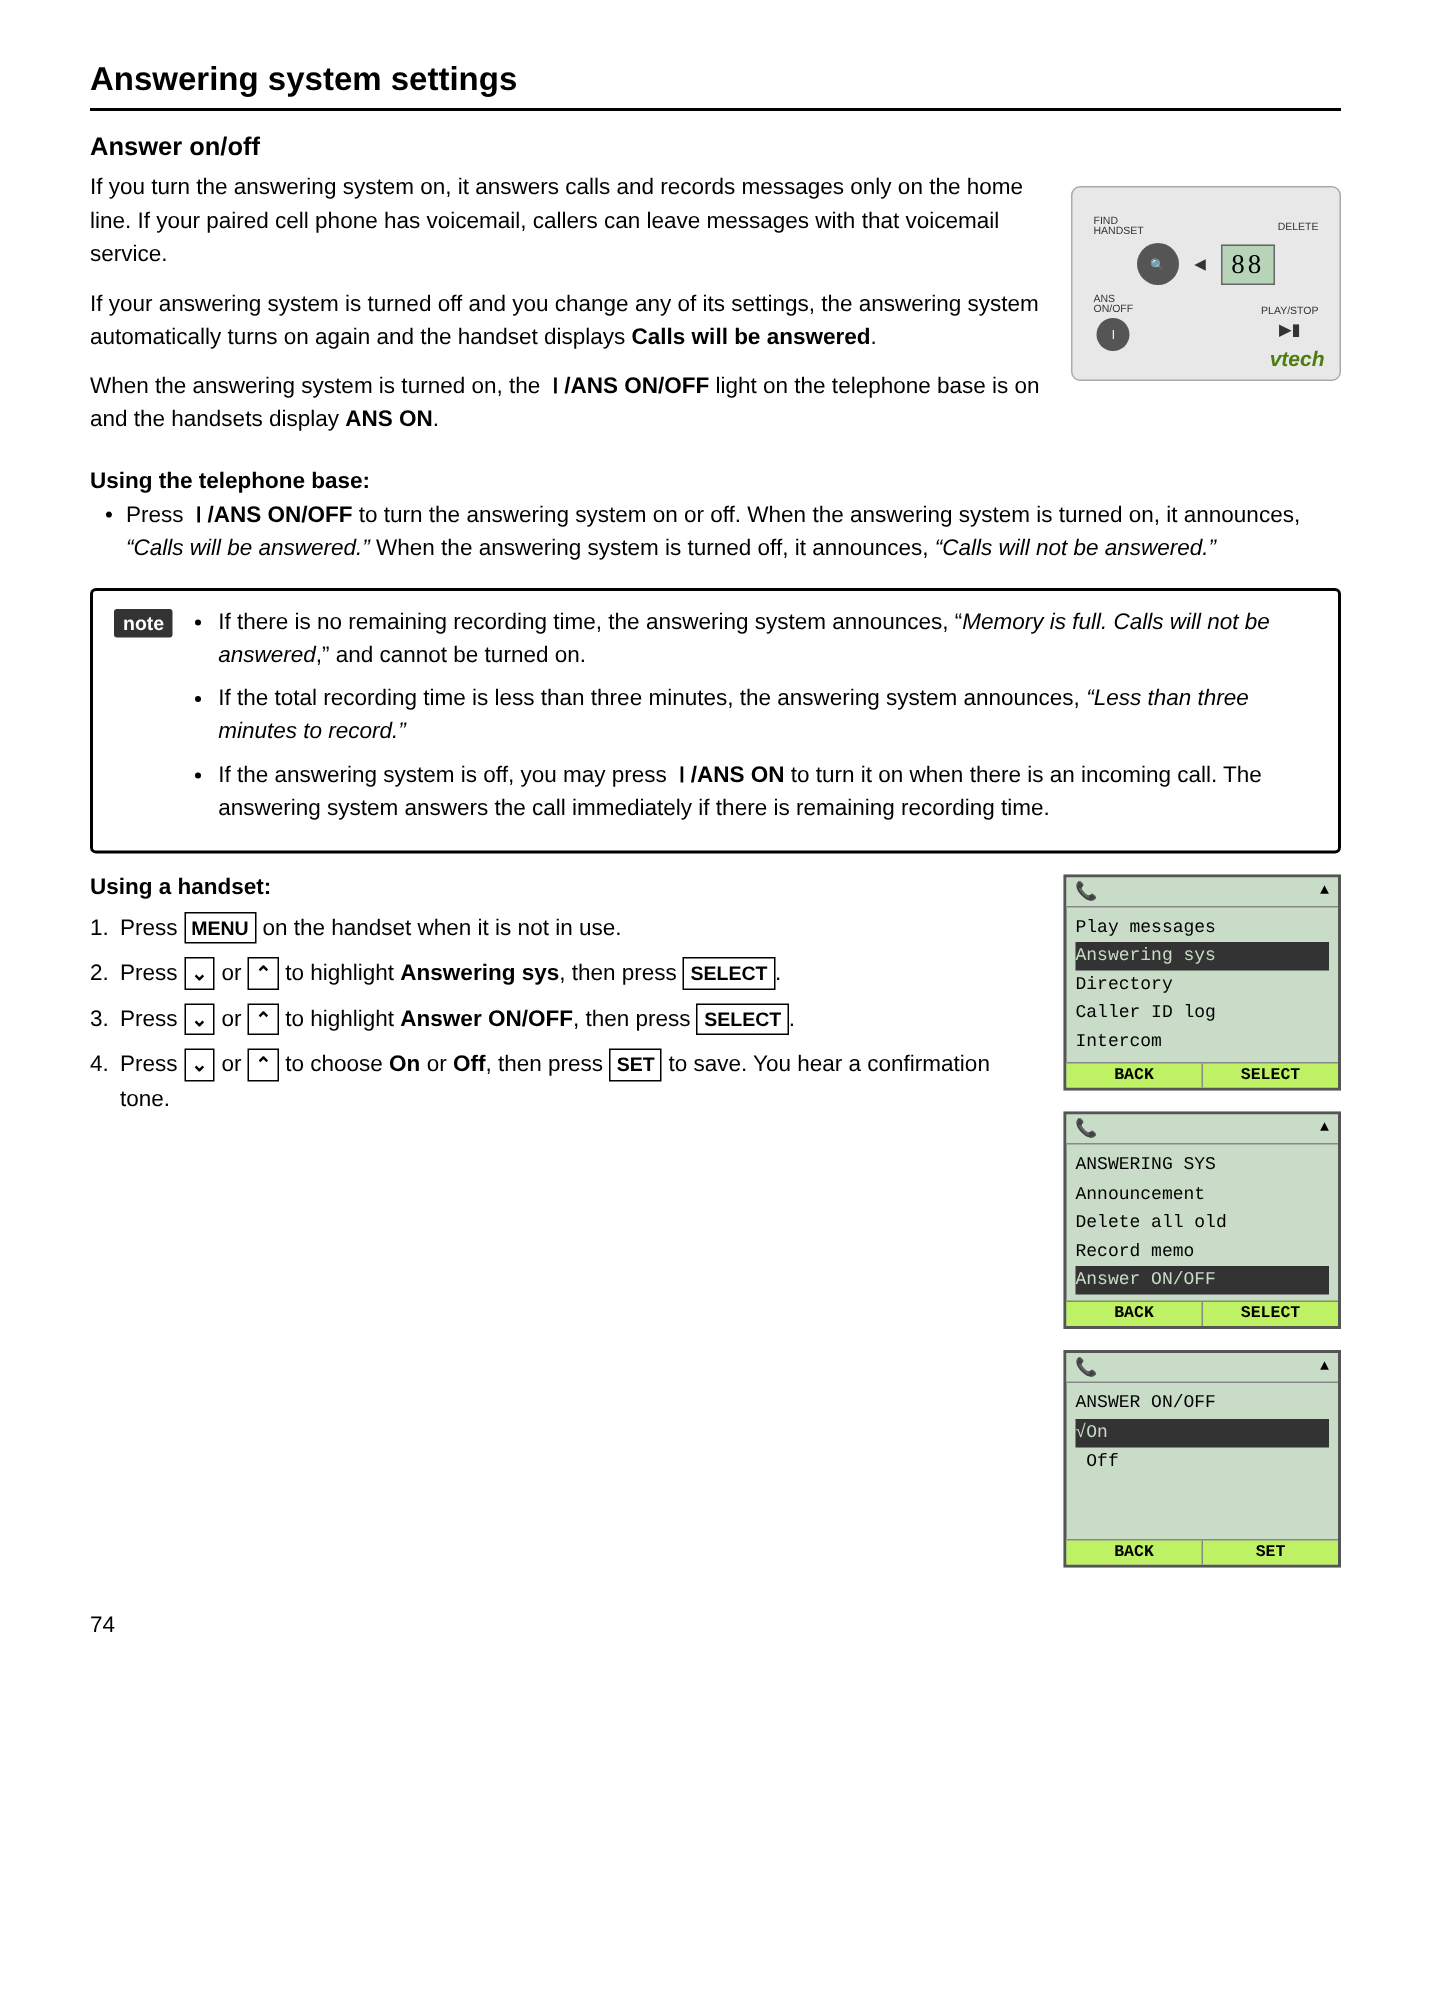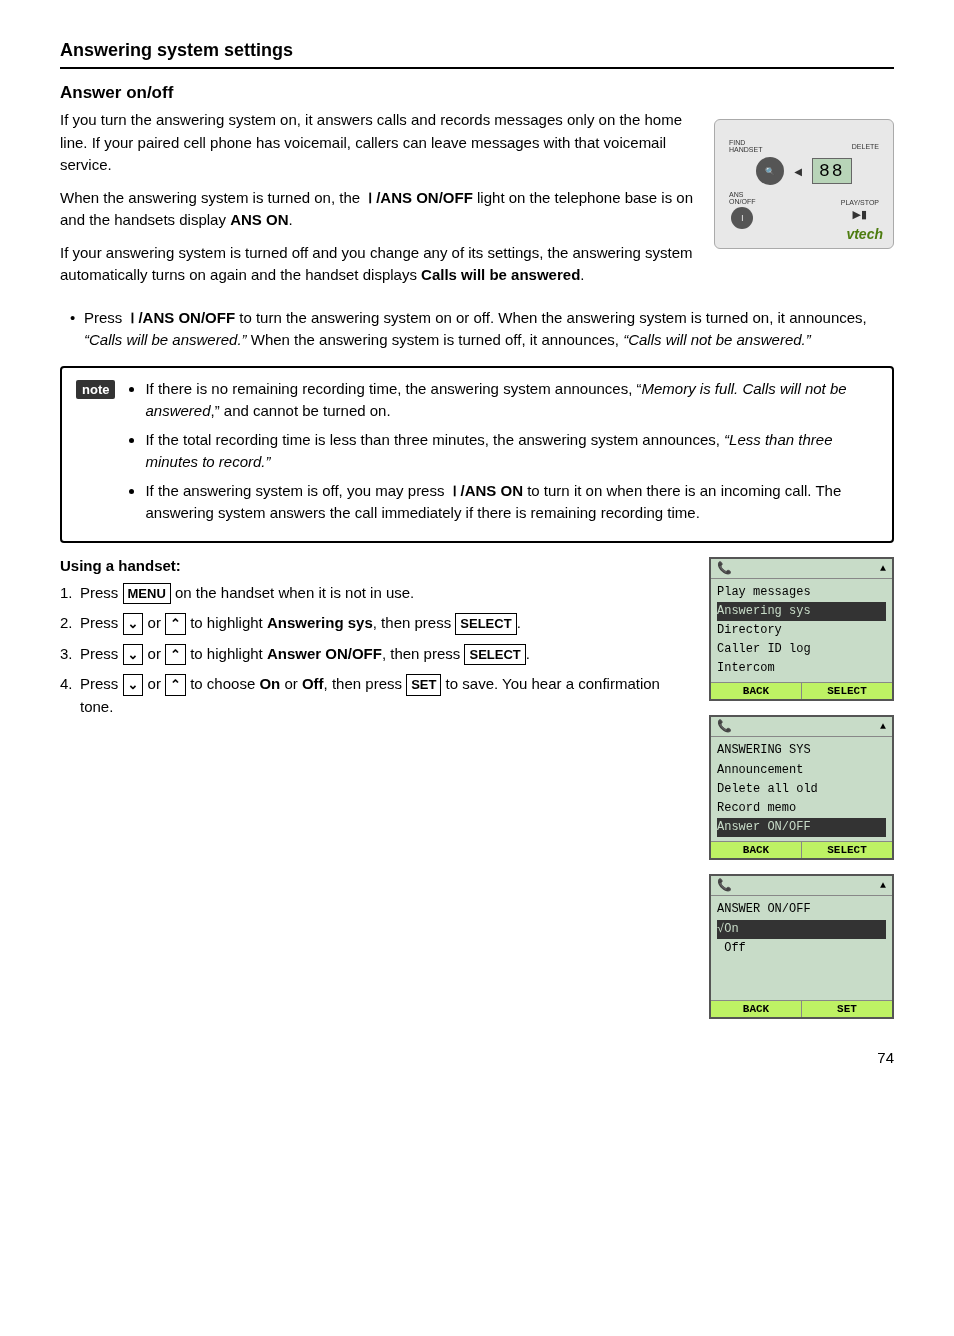--- a/index.html
+++ b/index.html
@@ -6,21 +6,21 @@
     body {
       font-family: Arial, Helvetica, sans-serif;
       font-size: 15px;
       background: #fff;
       color: #000;
       width: 954px;
       min-height: 1336px;
       padding: 40px 60px;
     }
     h1 {
-      font-size: 18px;
+      font-size: 22px;
       font-weight: bold;
       margin-bottom: 14px;
       border-bottom: 2px solid #000;
       padding-bottom: 6px;
     }
     h2 {
       font-size: 17px;
       font-weight: bold;
       margin-bottom: 6px;
     }
@@ -95,21 +95,21 @@
       color: #fff;
       font-size: 8px;
     }
     .phone-repeat-arrow {
       font-size: 10px;
       color: #333;
     }
     .phone-display {
       background: #b8d4b8;
       border: 1px solid #666;
-      font-family: Liberation Mono, monospace;
+      font-family: Liberation Serif, serif;
       font-size: 18px;
       padding: 2px 6px;
       letter-spacing: 2px;
     }
     .phone-bottom-bar {
       width: 100%;
       display: flex;
       justify-content: space-between;
       align-items: center;
       padding: 0 8px;
@@ -272,45 +272,45 @@
       font-size: 11px;
       font-weight: bold;
       font-family: 'Courier New', monospace;
       border-right: 1px solid #888;
     }
     .lcd-btn:last-child {
       border-right: none;
     }
     
     .page-number {
-      text-align: right;
+      text-align: left;
       margin-top: 30px;
       font-size: 15px;
     }
     
     .announce {
       font-style: italic;
     }
   </style>
 </head>
 <body>
 
 <h1>Answering system settings</h1>
 
 <div class="section">
   <h2>Answer on/off</h2>
 
   <div class="top-section">
     <div class="top-text">
       <p>If you turn the answering system on, it answers calls and records messages only on the home line. If your paired cell phone has voicemail, callers can leave messages with that voicemail service.</p>
       <p>
-        <span>When the answering system is turned on, the </span><strong>⏽/ANS ON/OFF</strong><span> light on the telephone base is on and the handsets display </span><strong>ANS ON</strong><span>.</span>
+        <span>If your answering system is turned off and you change any of its settings, the answering system automatically turns on again and the handset displays </span><strong>Calls will be answered</strong><span>.</span>
       </p>
       <p>
-        <span>If your answering system is turned off and you change any of its settings, the answering system automatically turns on again and the handset displays </span><strong>Calls will be answered</strong><span>.</span>
+        <span>When the answering system is turned on, the </span><strong>⏽/ANS ON/OFF</strong><span> light on the telephone base is on and the handsets display </span><strong>ANS ON</strong><span>.</span>
       </p>
     </div>
 
     <div class="phone-image">
       <div class="phone-box">
         <div class="phone-top-bar">
           <span class="phone-label-small">FIND<br>HANDSET</span>
           <span class="phone-label-small">DELETE</span>
         </div>
         <div class="phone-middle">
@@ -331,20 +331,21 @@
             <span class="phone-label-small">PLAY/STOP</span>
             <span style="font-size:11px;color:#333;">▶▮</span>
           </div>
         </div>
         <div class="vtech-logo">vtech</div>
       </div>
     </div>
   </div>
 
   <div class="section">
+    <h3>Using the telephone base:</h3>
     <ul class="bullet-list">
       <li>
         <span>Press </span><strong>⏽/ANS ON/OFF</strong><span> to turn the answering system on or off. When the answering system is turned on, it announces, </span><span class="announce">“Calls will be answered.”</span><span>  When the answering system is turned off, it announces, </span><span class="announce">“Calls will not be answered.”</span>
       </li>
     </ul>
   </div>
 </div>
 
 <div class="note-box">
   <span class="note-label">note</span>

